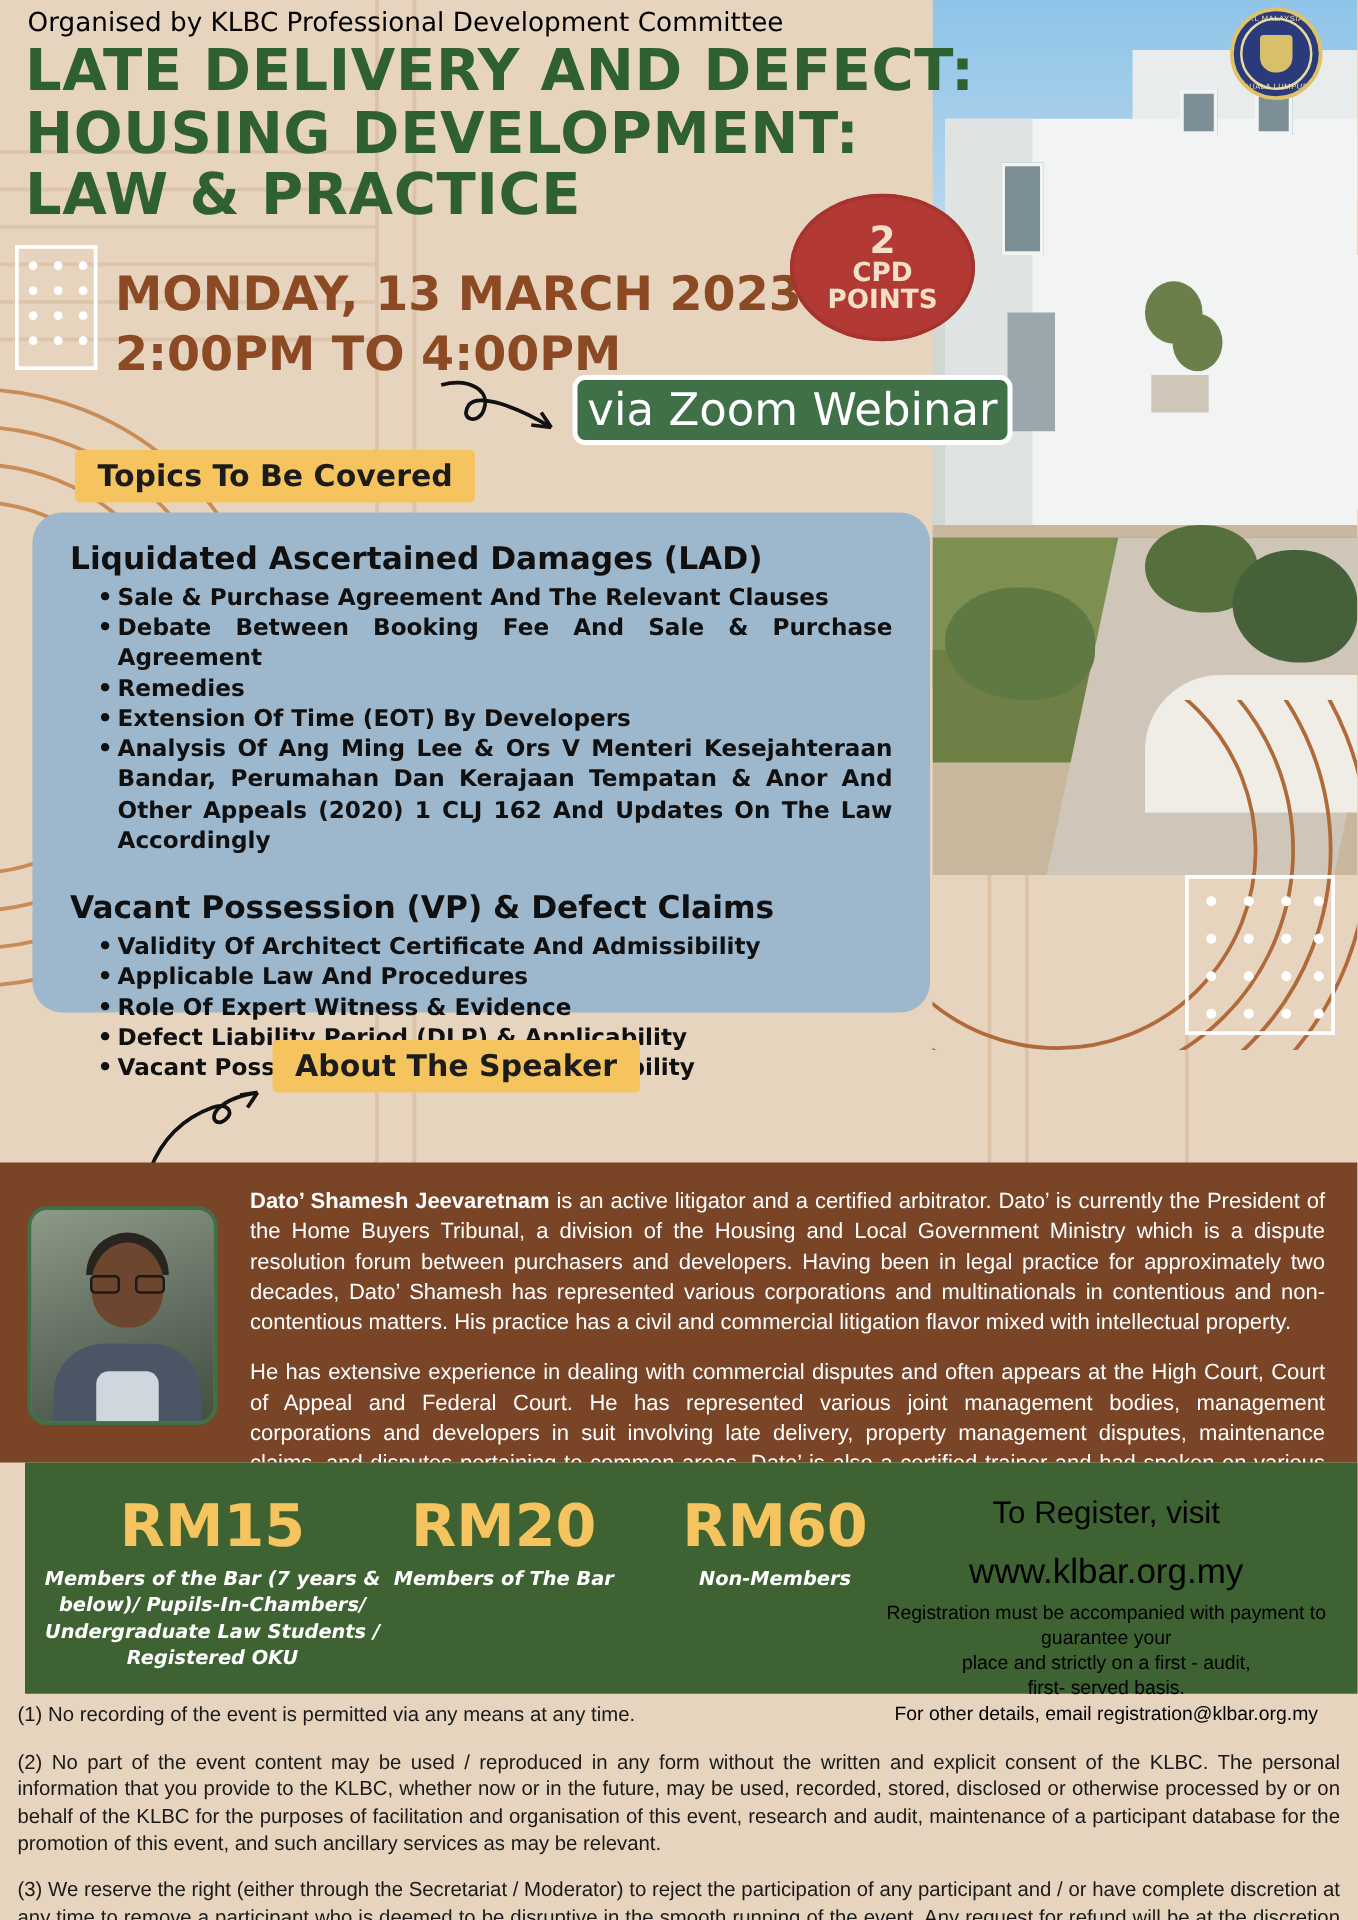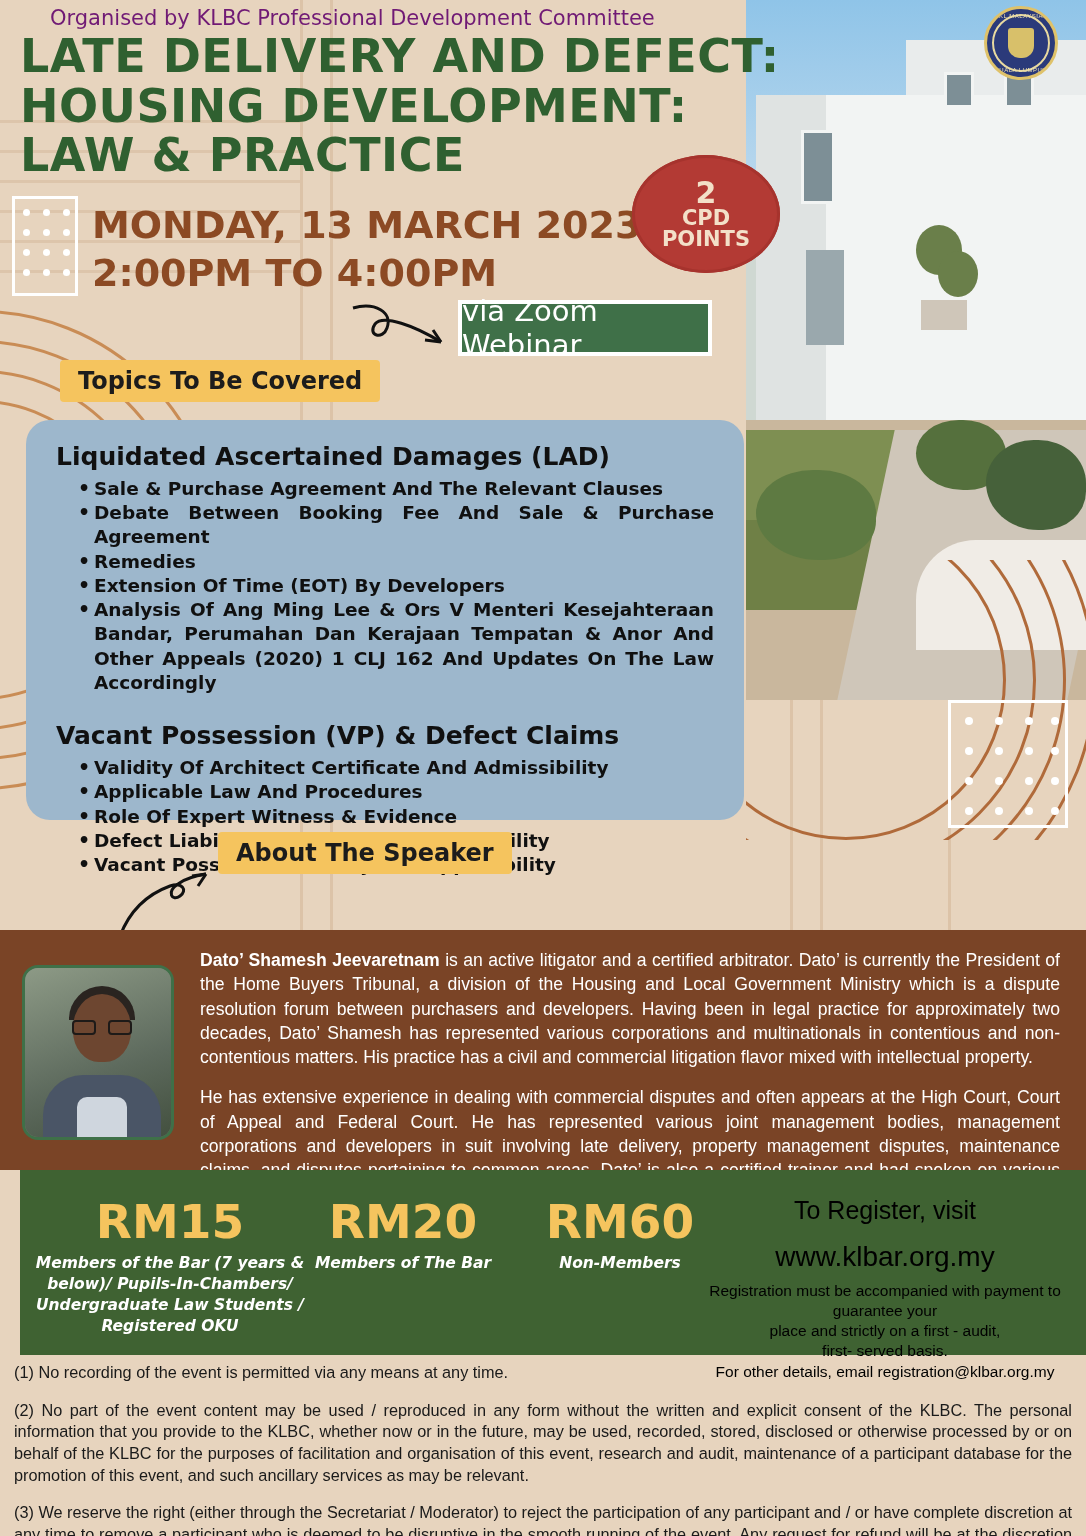--- a/index.html
+++ b/index.html
@@ -47,49 +47,48 @@
   .tree span { position:absolute; background:#6a7f4a; border-radius:50%; }
 
   .photo-arcs { position:absolute; right:0; top:560px; width:340px; height:280px; overflow:hidden; }
   .photo-arcs .arc { position:absolute; border:3px solid #b06a3a; border-radius:50%; }
 
   .arc-left { position:absolute; left:0; top:0; width:1086px; height:1180px; pointer-events:none; }
   .arc-left .arcL { position:absolute; border:3px solid #c98c55; border-radius:50%; }
 
   
   .organised {
-    position:absolute; left:22px; top:6px; font-size:21px; color:#701a75;
+    position:absolute; left:22px; top:6px; font-size:21px; color:#000000;
     font-family:"DejaVu Sans", sans-serif;
-    margin-left:28px;
   }
   .title {
     position:absolute; left:20px; top:32px; width:940px;
     font-family:"DejaVu Sans", sans-serif;
     font-weight:bold; color:#2f6030; font-size:46px; line-height:1.08;
     letter-spacing:0.5px;
   }
   .title .ln { display:block; white-space:nowrap; }
   .datetime {
-    position:absolute; left:92px; top:202px;
+    position:absolute; left:92px; top:212px;
     font-family:"DejaVu Sans", sans-serif; font-weight:bold;
     color:#8c4a24; font-size:38px; line-height:1.25;
   }
   .cpd-badge {
     position:absolute; left:632px; top:155px; width:148px; height:118px;
     background:#b33a34; border-radius:50%;
     display:flex; flex-direction:column; align-items:center; justify-content:center;
     color:#f3e0c8; text-align:center; line-height:1.0;
     box-shadow: inset 0 0 0 3px #a6332d;
   }
   .cpd-badge .num { font-size:30px; font-weight:bold; font-family:"DejaVu Sans", sans-serif;}
   .cpd-badge .lbl { font-size:21px; font-weight:bold; font-family:"DejaVu Sans", sans-serif;}
   .zoom-pill {
-    position:absolute; left:458px; top:300px; width:254px; height:56px;
-    border:4px solid #ffffff; background:#3f7048; border-radius:0;
-    color:#ffffff; font-size:29px; display:flex; align-items:center; justify-content:center;
+    position:absolute; left:458px; top:300px; width:352px; height:56px;
+    border:4px solid #ffffff; background:#3f7048; border-radius:10px;
+    color:#ffffff; font-size:36px; display:flex; align-items:center; justify-content:center;
     font-family:"DejaVu Sans", sans-serif;
   }
   .arrow1 { position:absolute; left:345px; top:300px; width:110px; height:60px; }
 
   
   .logo {
     position:absolute; right:28px; top:6px; width:74px; height:74px; border-radius:50%;
     background:#2b3a7a; border:3px solid #dfc26a;
     display:flex; align-items:center; justify-content:center; overflow:hidden;
   }
@@ -104,21 +103,20 @@
     font-family:"DejaVu Sans", sans-serif; font-weight:bold; color:#1c1c1c;
     display:flex; align-items:center; padding:0 18px;
   }
   .topics-tag { left:60px; top:360px; height:42px; font-size:24px; }
   .speaker-tag { left:218px; top:832px; height:42px; font-size:24px; }
 
   .topics-card {
     position:absolute; left:26px; top:410px; width:718px; height:400px;
     background:#9db7cc; border-radius:24px; padding:22px 30px;
     color:#101010;
-    margin-top:10px;
   }
   .topics-card h3 {
     font-family:"DejaVu Sans", sans-serif; font-size:25px; font-weight:bold; margin-bottom:6px;
   }
   .topics-card h3.second { margin-top:26px; }
   .topics-card ul { list-style:none; margin-left:22px; }
   .topics-card li {
     font-family:"DejaVu Sans", sans-serif; font-weight:bold;
     font-size:18.5px; line-height:1.31; position:relative; padding-left:16px;
     text-align:justify;

